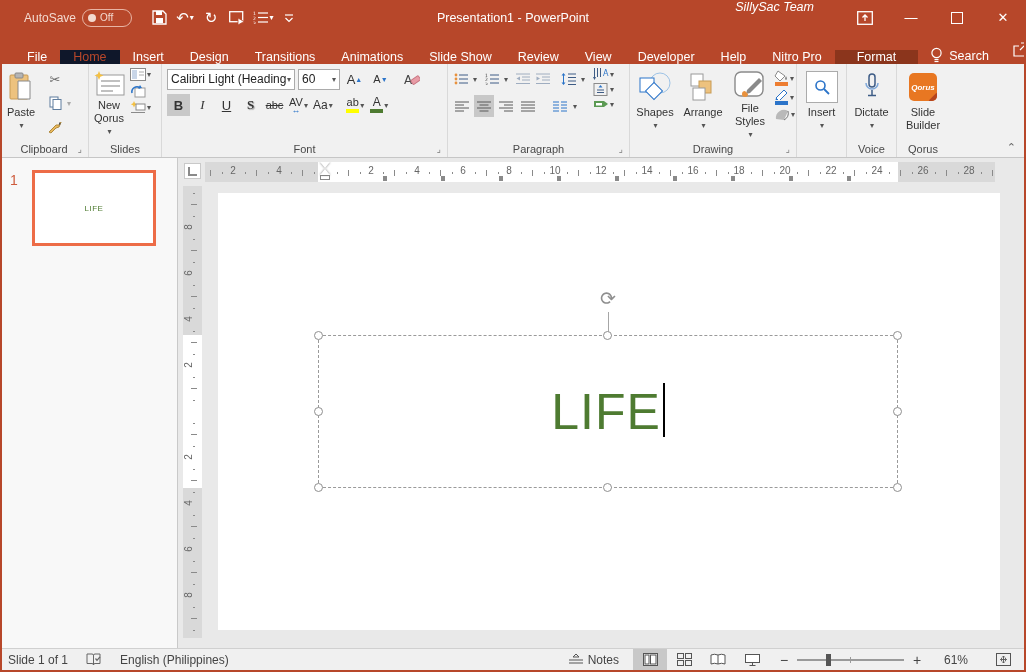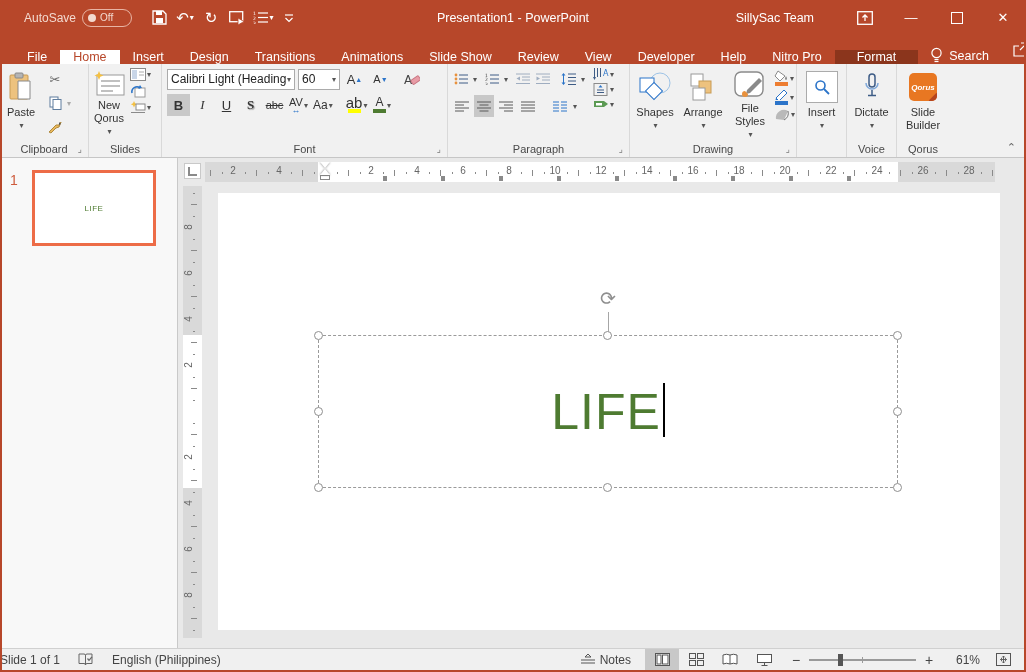--- a/index.html
+++ b/index.html
@@ -19,28 +19,28 @@
 
   .qat-ico{width:26px;height:22px;display:flex;align-items:center;justify-content:center;
            font-size:15px;color:#fff;cursor:default;}
   .dd{font-size:8px;color:#fff;margin-left:1px;}
   #autosave{display:flex;align-items:center;gap:6px;margin-left:24px;font-size:12px;color:#f3d9cf;}
   .pill{width:38px;height:16px;border:1px solid #e8b4a4;border-radius:9px;display:flex;align-items:center;
         padding:0 5px;gap:4px;font-size:10px;color:#f3d9cf;}
   .pill .knob{width:8px;height:8px;background:#f3d9cf;border-radius:50%;}
   #title-center{position:absolute;left:0;right:0;top:0;height:35px;display:flex;align-items:center;
                 justify-content:center;font-size:12.5px;color:#fff;pointer-events:none;}
-  #title-right{margin-left:auto;display:flex;align-items:center;height:35px;}
+  #title-right{margin-left:auto;display:flex;align-items:flex-start;height:35px;font-style:italic;}
   #account-name{font-size:12.5px;margin-right:28px;}
   .winbtn{width:46px;height:35px;display:flex;align-items:center;justify-content:center;font-size:13px;}
   .maxbox{width:10px;height:10px;border:1px solid #fff;}
 
   
   .rtab{display:flex;align-items:center;padding:0 13px;font-size:12.5px;white-space:nowrap;}
-  .rtab.active{background:#ffffff;color:#B7472A;}
+  .rtab.active{background:#0f172a;color:#B7472A;}
   .rtab.contextual{background:#8B351C;color:#fff;padding:0 22px;}
   #tab-search{display:flex;align-items:center;gap:6px;padding:0 12px;font-size:12.5px;}
   #tabs-right{margin-left:auto;display:flex;align-items:center;}
   .tabbar-ico{width:40px;height:29px;display:flex;align-items:center;justify-content:center;}
 
   
   #ribbon{left:0;top:64px;width:1026px;height:94px;background:#f1f1f1;border-bottom:1px solid #c6c6c6;
           box-sizing:border-box;display:flex;}
   .rgroup{position:relative;height:93px;box-sizing:border-box;border-right:1px solid #d9d9d9;
           display:flex;flex-direction:column;}
@@ -98,30 +98,30 @@
   .handle{position:absolute;width:9px;height:9px;background:#fff;border:1px solid #8f8f8f;border-radius:50%;
           box-sizing:border-box;z-index:5;}
   #rotate-stem{position:absolute;left:50%;top:-24px;width:1px;height:20px;background:#a6a6a6;}
   #rotate-handle{position:absolute;left:50%;top:-47px;transform:translateX(-50%);font-size:19px;color:#8f8f8f;line-height:20px;}
   #life-text{font-size:50px;font-weight:300;color:#4E7B31;letter-spacing:1px;font-family:"Liberation Sans","DejaVu Sans",sans-serif;}
   #caret{display:inline-block;width:2px;height:54px;background:#000;vertical-align:-8px;margin-left:2px;}
 
   
   #statusbar{left:0;top:648px;width:1026px;height:22px;background:#f0f0f0;border-top:1px solid #d0d0d0;
              box-sizing:border-box;display:flex;align-items:center;font-size:12px;color:#444;}
-  #status-left{display:flex;align-items:center;gap:18px;margin-left:0;}
+  #status-left{display:flex;align-items:center;gap:18px;margin-left:8px;}
   #status-right{margin-left:auto;display:flex;align-items:center;height:100%;}
   .viewbtn{width:34px;height:22px;display:flex;align-items:center;justify-content:center;}
   .viewbtn.active{background:#c8c8c8;}
   #notes-btn{display:flex;align-items:center;gap:5px;padding:0 14px;height:22px;}
   #zoom-slider{display:flex;align-items:center;gap:6px;margin:0 8px;}
   #zs-track{position:relative;width:107px;height:2px;background:#9a9a9a;}
   #zs-mid{position:absolute;left:53px;top:-2px;width:1px;height:6px;background:#9a9a9a;}
   #zs-thumb{position:absolute;left:29px;top:-5px;width:5px;height:12px;background:#555;}
-  #zoom-pct{width:36px;text-align:right;margin-right:6px;}
+  #zoom-pct{width:36px;text-align:right;margin-right:18px;}
   .zpm{font-size:14px;color:#444;width:14px;text-align:center;}
 </style>
 </head>
 <body>
 
 <div id="titlebar" class="abs">
   <div id="autosave">
     <span>AutoSave</span>
     <span class="pill">
       <span class="knob"></span>
@@ -347,21 +347,21 @@
               <span style="color:#2B74C9;font-size:9px;line-height:5px">↔</span>
             </span>
           <span class="ddg">▾</span>
         </div>
         <div class="txtbtn" style="font-size:12px">
             <span>Aa</span>
             <span class="ddg">▾</span>
           </div>
         <div class="txtbtn" style="margin-left:8px">
           <span class="colorbar">
-              <span style="font-size:15px">ab</span>
+              <span style="font-size:11px">ab</span>
               <span class="bar" style="background:#FFFF00"></span>
             </span>
           <span class="ddg">▾</span>
         </div>
         <div class="txtbtn">
           <span class="colorbar">
               <span style="font-size:12px">A</span>
               <span class="bar" style="background:#4E7B31"></span>
             </span>
           <span class="ddg">▾</span>

